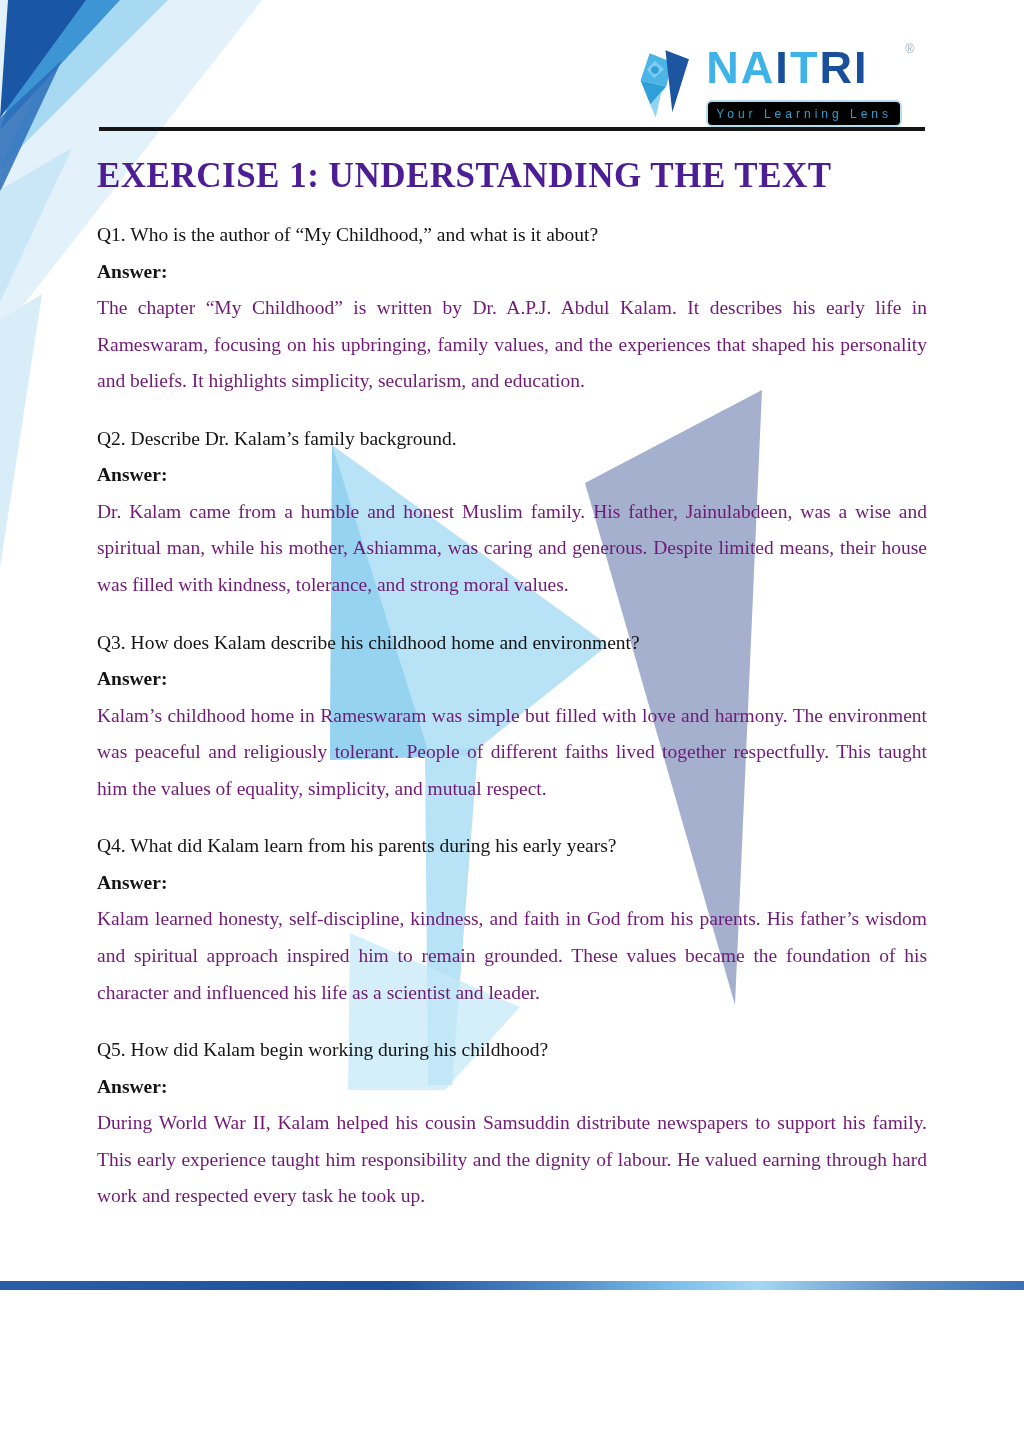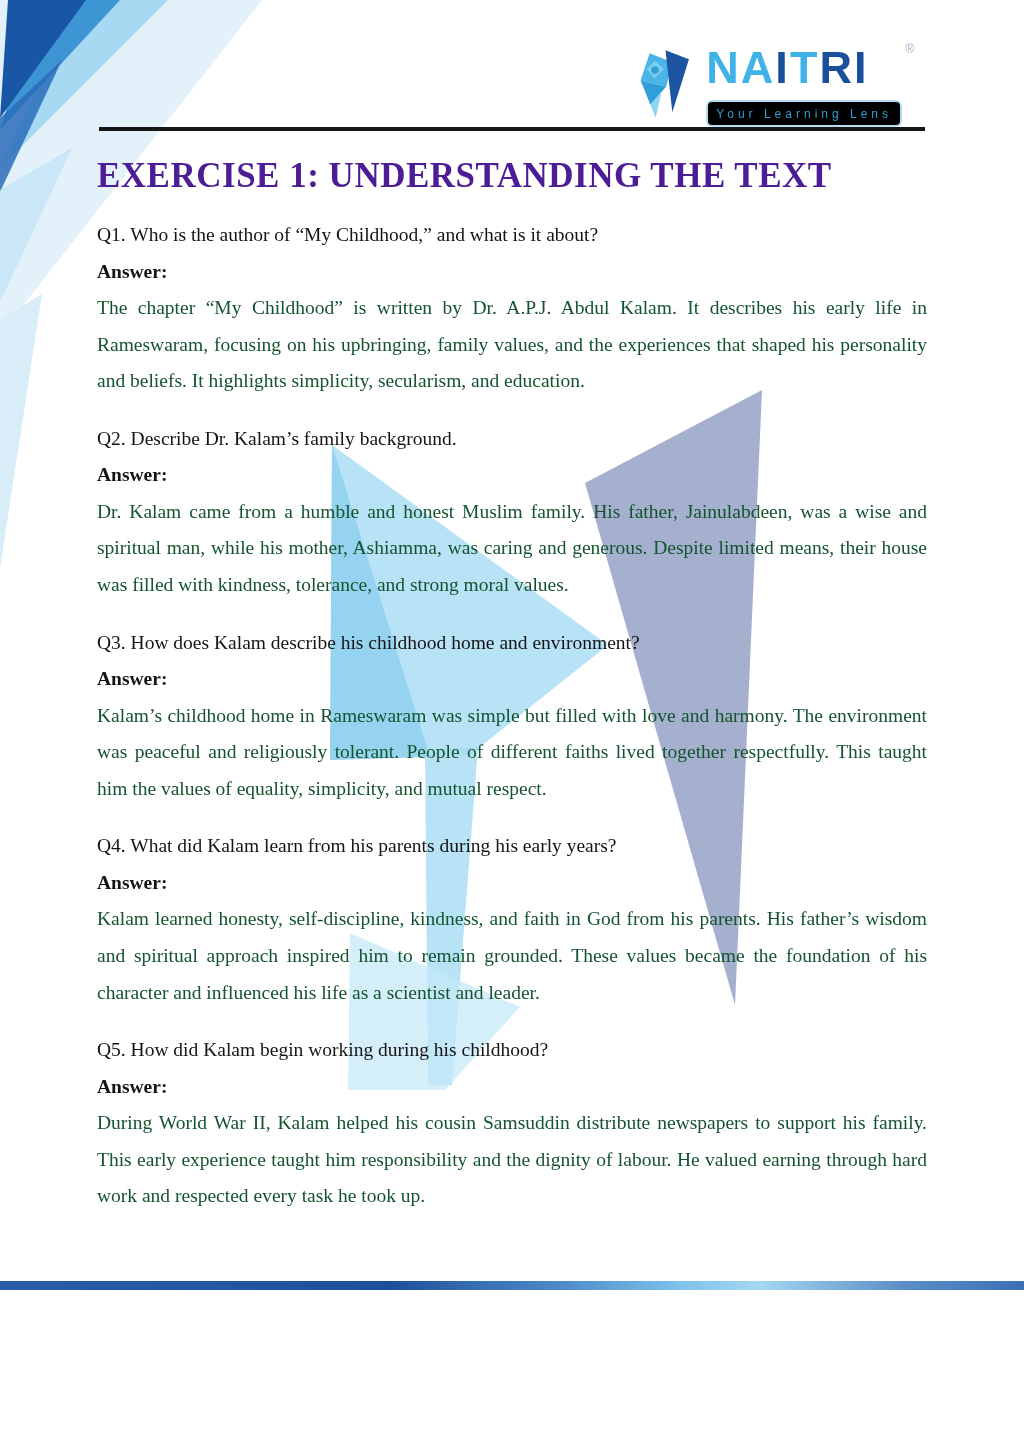--- a/index.html
+++ b/index.html
@@ -106,21 +106,21 @@
     margin: 0;
     font-size: 19.5px;
     font-weight: bold;
     line-height: 36.5px;
   }
   .answer-text {
     margin: 0;
     font-size: 19.5px;
     line-height: 36.6px;
     text-align: justify;
-    color: #14532d;
+    color: #701a75;
   }
 
   
   .footer-bar {
     position: absolute;
     left: 0; right: 0;
     top: 1281px;
     height: 9px;
     background: linear-gradient(90deg,
       #2a5da8 0%, #1e4f9a 38%, #4f8cc8 55%,

